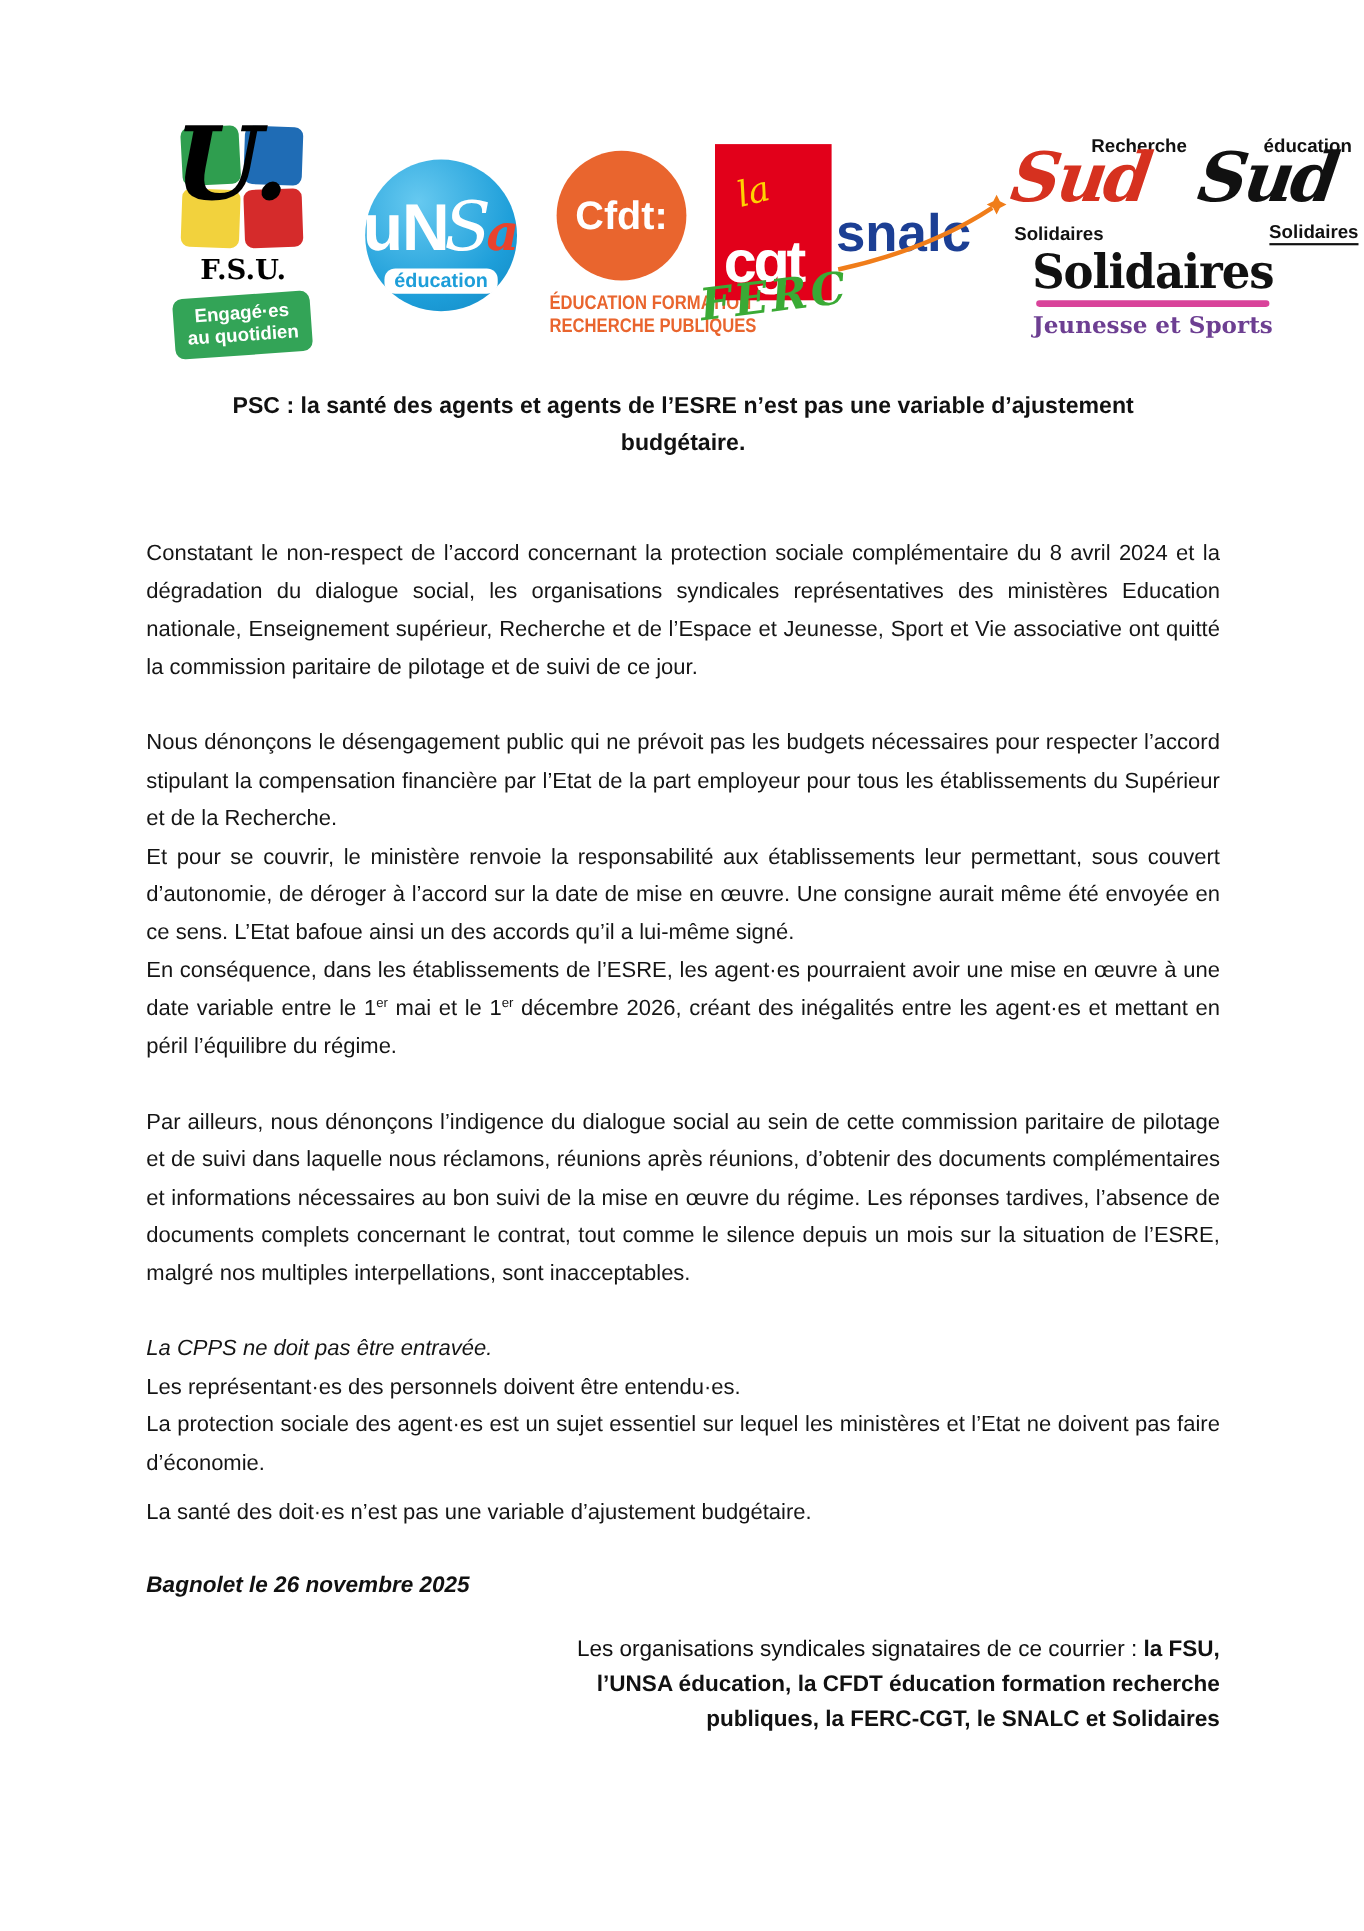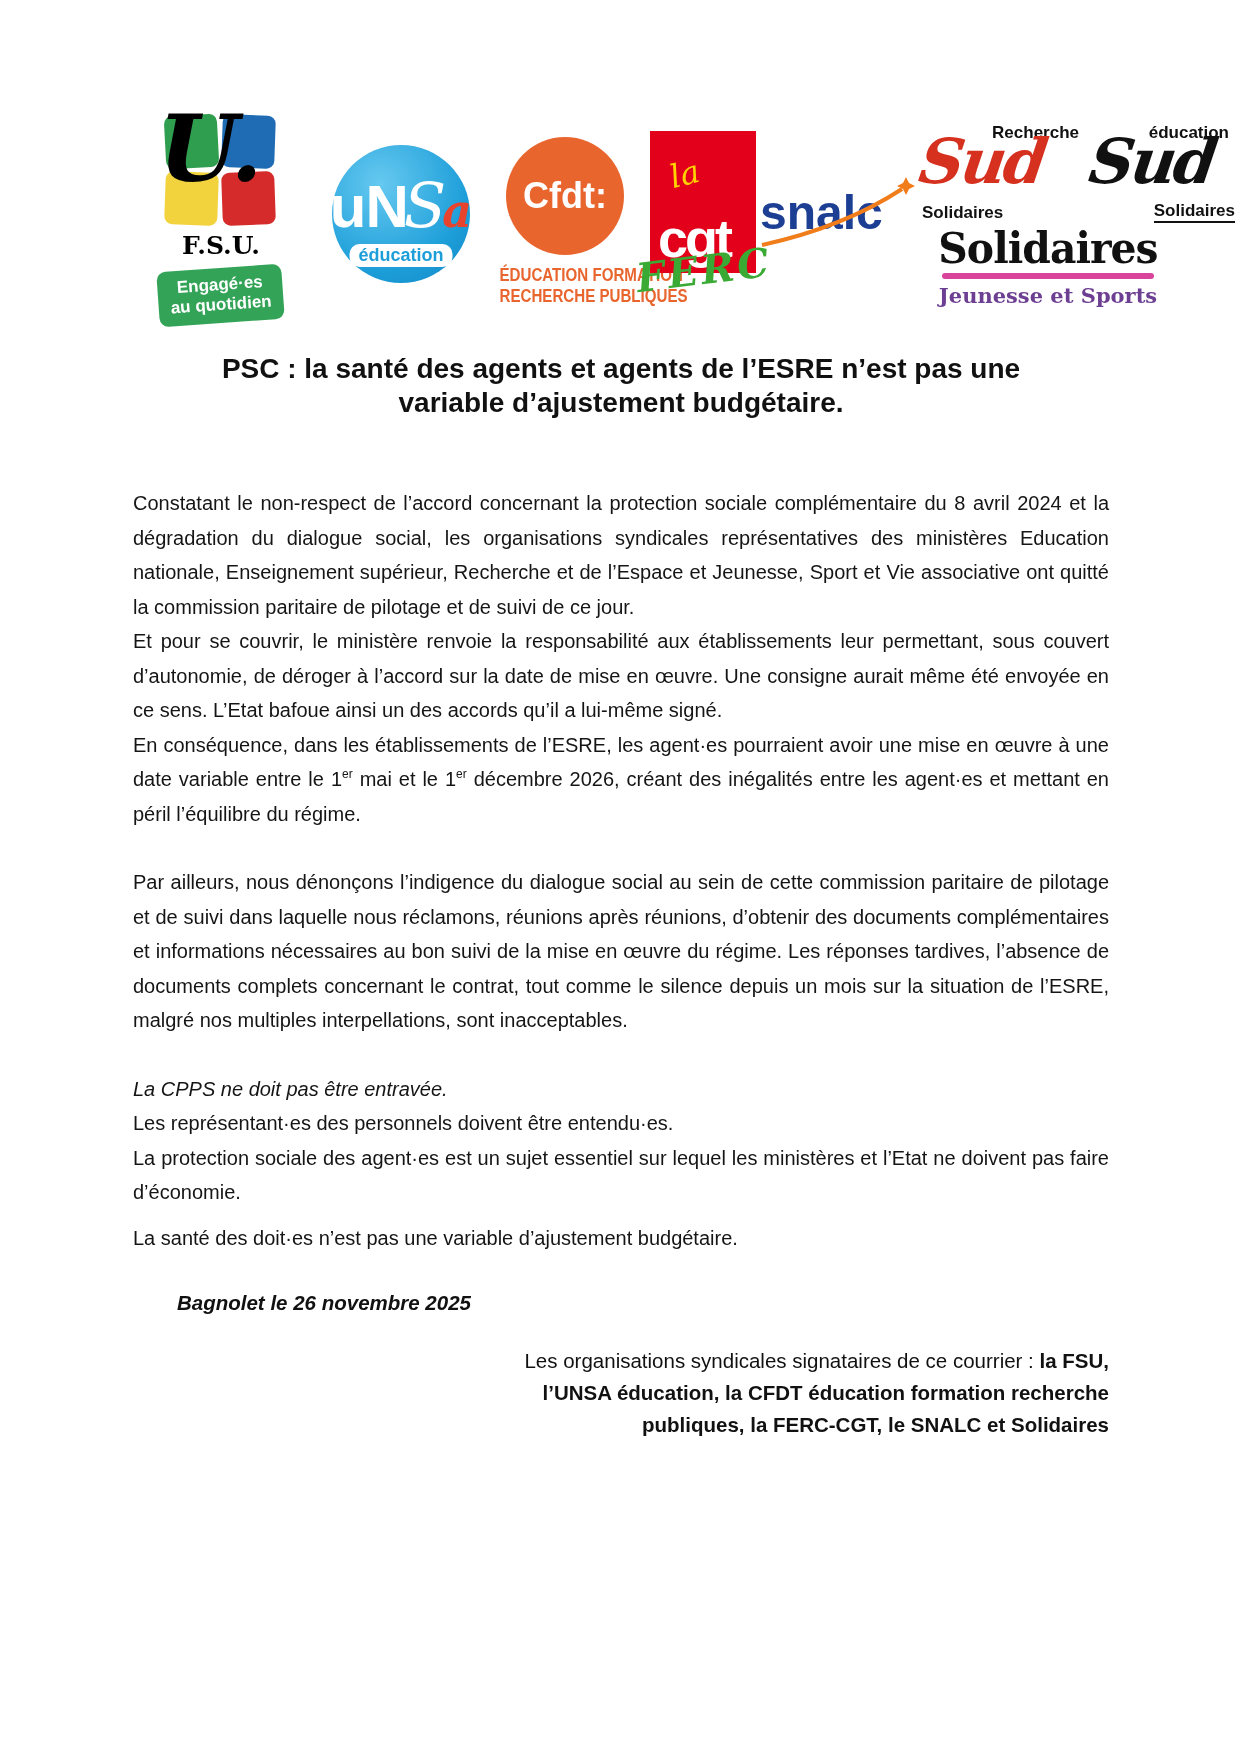--- a/index.html
+++ b/index.html
@@ -86,30 +86,30 @@
   
   .logo-sol { left:932px; top:112px; width:232px; text-align:center; }
   .sol-main { font-family:"DejaVu Serif", serif; font-weight:bold; font-size:43px;
               line-height:1; color:#111; letter-spacing:-1px; transform:scaleX(0.95);
               transform-origin:center; }
   .sol-line { height:6px; background:#d9439a; border-radius:3px; margin:3px 10px 4px; }
   .sol-sub { color:#6d3f92; font-family:"DejaVu Serif", serif; font-weight:bold; font-size:21px; }
 
   
   .content { position:absolute; left:133px; top:352px; width:976px; }
-  .doc-title { font-weight:bold; font-size:28px; line-height:34px; text-align:center;
+  .doc-title { font-weight:bold; font-size:21px; line-height:34px; text-align:center;
                max-width:830px; margin:0 auto; color:#111; }
   .para { font-size:20px; line-height:34.5px; text-align:justify; margin:0; color:#151515; }
   .p1 { margin-top:66px; }
   .p2 { margin-top:34px; }
   .p5 { margin-top:34px; }
   .s1 { margin-top:34px;font-style:italic; }
   .s4 { margin-top:11px; }
   sup { font-size:12px; line-height:0; }
-  .date-line { margin-top:36px; font-weight:bold; font-style:italic; font-size:20.5px; color:#111;margin-left:44px; }
+  .date-line { margin-top:36px; font-weight:bold; font-style:italic; font-size:20.5px; color:#111; }
   .signature { margin-top:30px; width:630px; margin-left:auto; text-align:right;
                font-size:20.5px; line-height:32px; color:#111; }
   .signature .names { font-weight:bold; }
 </style>
 </head>
 <body>
 
 <div class="page">
 
   <div class="header">
@@ -185,20 +185,21 @@
     </div>
 
   </div>
 
   <div class="content">
 
     <h1 class="doc-title">PSC : la santé des agents et agents de l’ESRE n’est pas une variable d’ajustement budgétaire.</h1>
 
     <p class="para p1">Constatant le non-respect de l’accord concernant la protection sociale complémentaire du 8 avril 2024 et la dégradation du dialogue social, les organisations syndicales représentatives des ministères Education nationale, Enseignement supérieur, Recherche et de l’Espace et Jeunesse, Sport et Vie associative ont quitté la commission paritaire de pilotage et de suivi de ce jour.</p>
 
+    <p class="para p2">Nous dénonçons le désengagement public qui ne prévoit pas les budgets nécessaires pour respecter l’accord stipulant la compensation financière par l’Etat de la part employeur pour tous les établissements du Supérieur et de la Recherche.</p>
 
     <p class="para">Et pour se couvrir, le ministère renvoie la responsabilité aux établissements leur permettant, sous couvert d’autonomie, de déroger à l’accord sur la date de mise en œuvre. Une consigne aurait même été envoyée en ce sens. L’Etat bafoue ainsi un des accords qu’il a lui-même signé.</p>
 
     <p class="para"><span>En conséquence, dans les établissements de l’ESRE, les agent·es pourraient avoir une mise en œuvre à une date variable entre le 1</span><sup>er</sup><span> mai et le 1</span><sup>er</sup><span> décembre 2026, créant des inégalités entre les agent·es et mettant en péril l’équilibre du régime.</span></p>
 
     <p class="para p5">Par ailleurs, nous dénonçons l’indigence du dialogue social au sein de cette commission paritaire de pilotage et de suivi dans laquelle nous réclamons, réunions après réunions, d’obtenir des documents complémentaires et informations nécessaires au bon suivi de la mise en œuvre du régime. Les réponses tardives, l’absence de documents complets concernant le contrat, tout comme le silence depuis un mois sur la situation de l’ESRE, malgré nos multiples interpellations, sont inacceptables.</p>
 
     <p class="para s1">La CPPS ne doit pas être entravée.</p>
     <p class="para">Les représentant·es des personnels doivent être entendu·es.</p>
     <p class="para">La protection sociale des agent·es est un sujet essentiel sur lequel les ministères et l’Etat ne doivent pas faire d’économie.</p>

